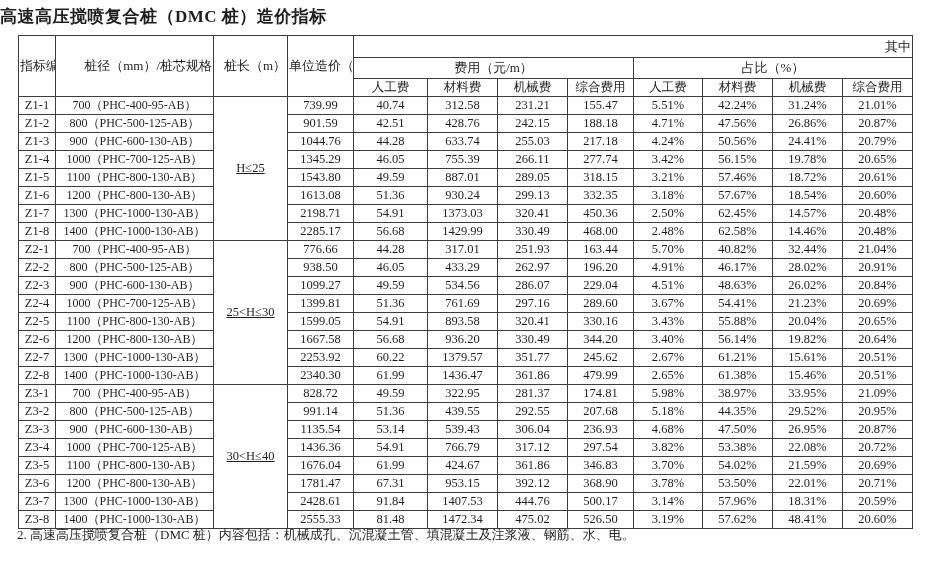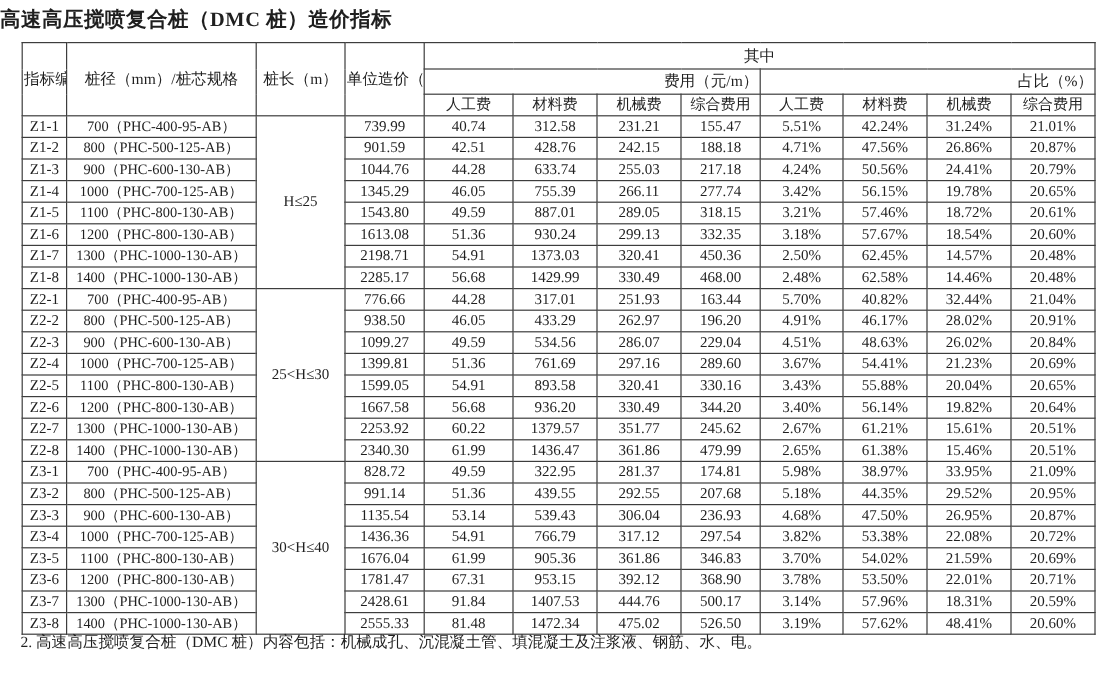--- a/index.html
+++ b/index.html
@@ -16,26 +16,26 @@
   table.cost {
     position:absolute; left:18px; top:35px; width:894px;
     border-collapse:collapse; table-layout:fixed;
   }
   table.cost th, table.cost td {
     border:1px solid #3d3d3d; text-align:center; vertical-align:middle;
     padding:0 1px; overflow:hidden; white-space:nowrap;
   }
   table.cost th { font-weight:normal; font-size:13px; }
   th.wrap { white-space:normal; line-height:1.25; }
-  thead tr.h1 th { height:21px; }
-  thead tr.h2 th { height:20px;text-align:right; }
+  thead tr.h1 th { height:21px;text-align:right; }
+  thead tr.h2 th { height:20px; }
   thead tr.h3 th { height:14px; font-size:12.5px; }
   tbody td { height:17px; font-size:12.5px; }
   tbody td.spec { font-size:12px; }
-  tbody td.len { font-size:12.5px; }
+  tbody td.len { font-size:12.5px;text-decoration:underline; }
   .notes {
     position:absolute; left:17px; top:523px; width:900px;
     font-size:13px; line-height:23px;
   }
 </style>
 </head>
 <body>
 
 <div class="page">
   <div class="title">高速高压搅喷复合桩（DMC 桩）造价指标</div>
@@ -340,21 +340,21 @@
           <td>3.82%</td>
           <td>53.38%</td>
           <td>22.08%</td>
           <td>20.72%</td>
         </tr>
         <tr>
           <td>Z3-5</td>
           <td class="spec">1100（PHC-800-130-AB）</td>
           <td>1676.04</td>
           <td>61.99</td>
-          <td>905.36</td>
+          <td>424.67</td>
           <td>361.86</td>
           <td>346.83</td>
           <td>3.70%</td>
           <td>54.02%</td>
           <td>21.59%</td>
           <td>20.69%</td>
         </tr>
         <tr>
           <td>Z3-6</td>
           <td class="spec">1200（PHC-800-130-AB）</td>

